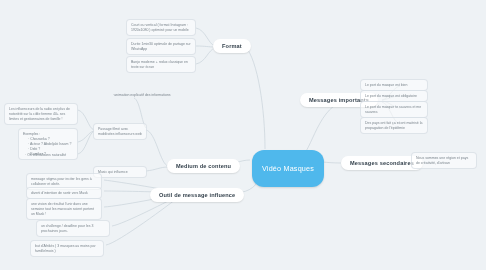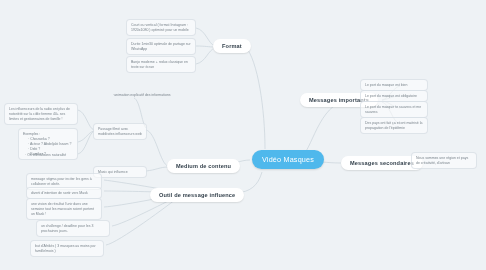--- a/index.html
+++ b/index.html
@@ -9,21 +9,21 @@
     font-family:"Liberation Sans","DejaVu Sans",sans-serif;
     position:relative;
   }
   #canvas{position:absolute;inset:0;}
   svg.links{position:absolute;left:0;top:0;width:486px;height:270px;pointer-events:none;}
   .node{position:absolute;box-sizing:border-box;}
 
   
   .central{
     background:#4fb8ec;color:#ffffff;border-radius:12px;
-    padding:5px 10px;font-size:7.2px;letter-spacing:.2px;
+    padding:14px 10px;font-size:7.2px;letter-spacing:.2px;
     box-shadow:0 1px 2px rgba(0,0,0,.12);
     white-space:nowrap;
   }
   
   .branch{
     background:#ffffff;color:#35424d;border-radius:11px;
     padding:4px 9px;font-size:5.6px;font-weight:bold;letter-spacing:.15px;
     box-shadow:0 1px 1.5px rgba(0,0,0,.10);
     white-space:nowrap;
   }

